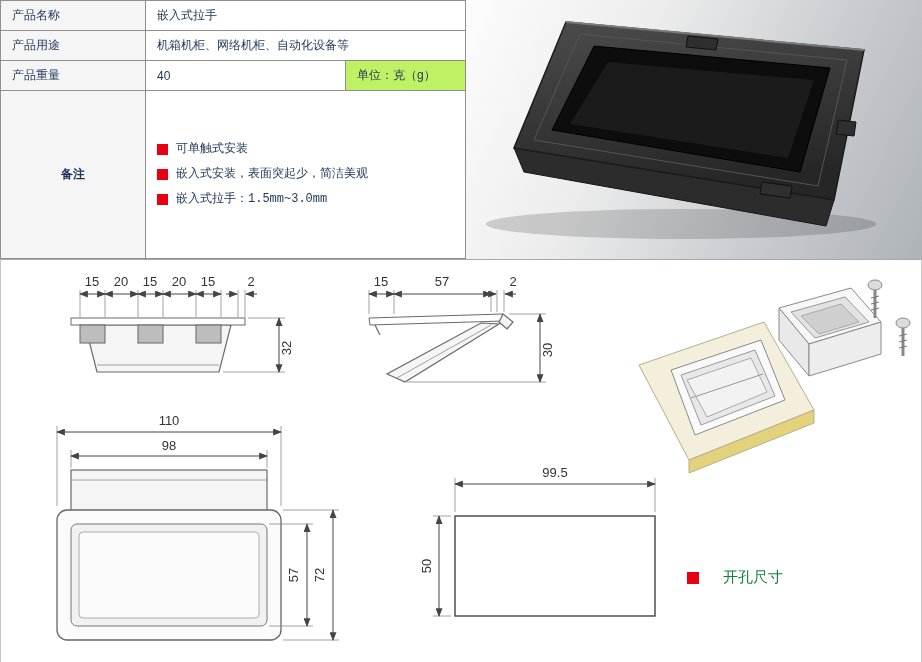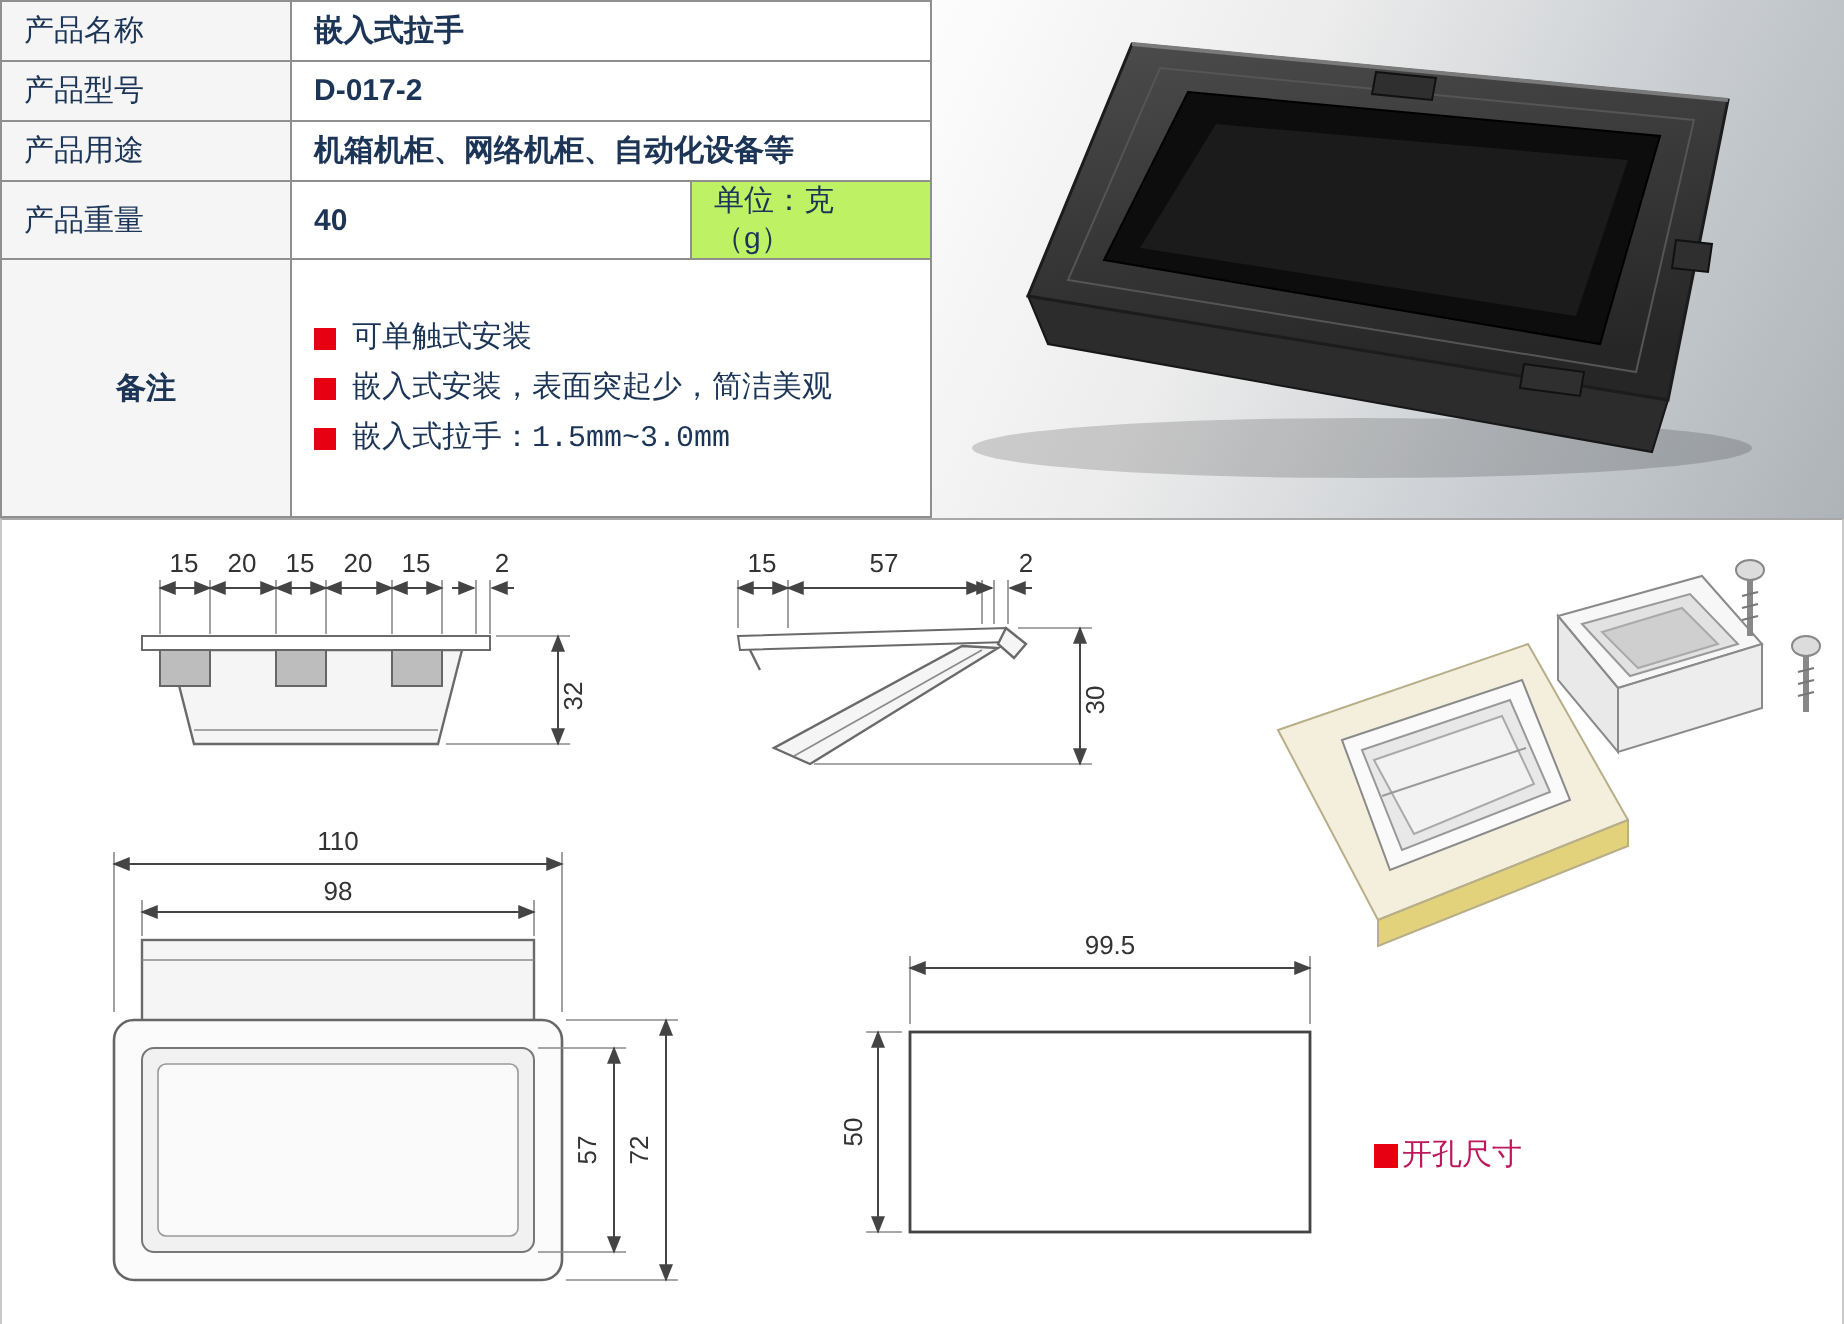--- a/index.html
+++ b/index.html
@@ -6,24 +6,24 @@
   body { margin: 0; background: #ffffff; }
   .page {
     width: 922px; height: 662px; position: relative; overflow: hidden;
     background: #fff; color: #1c3557;
     font-family: "Liberation Sans", "DejaVu Sans", sans-serif;
   }
   .top { display: flex; height: 259px; }
 
   
   table.spec { border-collapse: collapse; width: 465px; height: 259px; table-layout: fixed; }
-  .spec td { border: 1px solid #8f8f8f; font-size: 15px; padding: 0 11px; color: #1c3557; }
+  .spec td { border: 1px solid #8f8f8f; font-size: 12px; padding: 0 11px; color: #1c3557; }
   .spec tr.r { height: 30px; }
   .lab { background: #f5f5f5; }
-  .val { background: #ffffff; font-weight: bold; }
+  .val { background: #ffffff; }
   .unit { background: #bef264; padding-left: 8px; }
   .center { text-align: center; font-weight: bold; }
   .remark-val { padding: 6px 11px; vertical-align: middle; font-family: Liberation Mono, monospace; }
   .ritem { display: flex; align-items: center; gap: 8px; line-height: 25px; }
   .bullet { width: 11px; height: 11px; background: #e60012; display: inline-block; flex: none; }
 
   
   .photo {
     width: 457px; height: 259px; position: relative;
     background: linear-gradient(115deg, #fdfdfd 0%, #ececec 35%, #c9cdd1 68%, #aeb3b8 100%);
@@ -31,44 +31,40 @@
 
   
   .bottom { position: relative; height: 417px; border: 1px solid #c9c9c9; border-top: 1px solid #a8a8a8; overflow: hidden; background: #fff; }
   .abs { position: absolute; }
   svg text { font-family: "Liberation Sans", sans-serif; font-size: 13px; fill: #333; text-anchor: middle; }
   .dimline { stroke: #444; stroke-width: 1; fill: none; }
   .ext { stroke: #8a8a8a; stroke-width: 0.8; }
   .shape { stroke: #6a6a6a; stroke-width: 1.2; fill: #f5f5f5; }
   .shape2 { stroke: #6a6a6a; stroke-width: 1; fill: #ffffff; }
   .tab { stroke: #666; stroke-width: 1; fill: #bdbdbd; }
-  .cutout-note { position: absolute; left: 650px; top: 308px; display: flex; align-items: center; gap: 2px; font-size: 15px; color: #be185d; padding-left: 36px; }
+  .cutout-note { position: absolute; left: 650px; top: 308px; display: flex; align-items: center; gap: 24px; font-size: 15px; color: #15803d; padding-left: 36px; }
   .bullet.big { width: 12px; height: 12px; }
 </style>
 </head>
 <body>
 
 <div class="page">
 
   <div class="top">
 
     <table class="spec">
       <colgroup>
           <col style="width:145px">
           <col style="width:200px">
           <col style="width:120px">
         </colgroup>
       <tbody>
           <tr class="r">
         <td class="lab">产品名称</td>
         <td class="val" colspan="2">嵌入式拉手</td>
-      </tr>
-      <tr class="r">
-        <td class="lab">产品型号</td>
-        <td class="val" colspan="2">D-017-2</td>
       </tr>
       <tr class="r">
         <td class="lab">产品用途</td>
         <td class="val" colspan="2">机箱机柜、网络机柜、自动化设备等</td>
       </tr>
       <tr class="r">
         <td class="lab">产品重量</td>
         <td class="val">40</td>
         <td class="unit">单位：克（g）</td>
       </tr>

